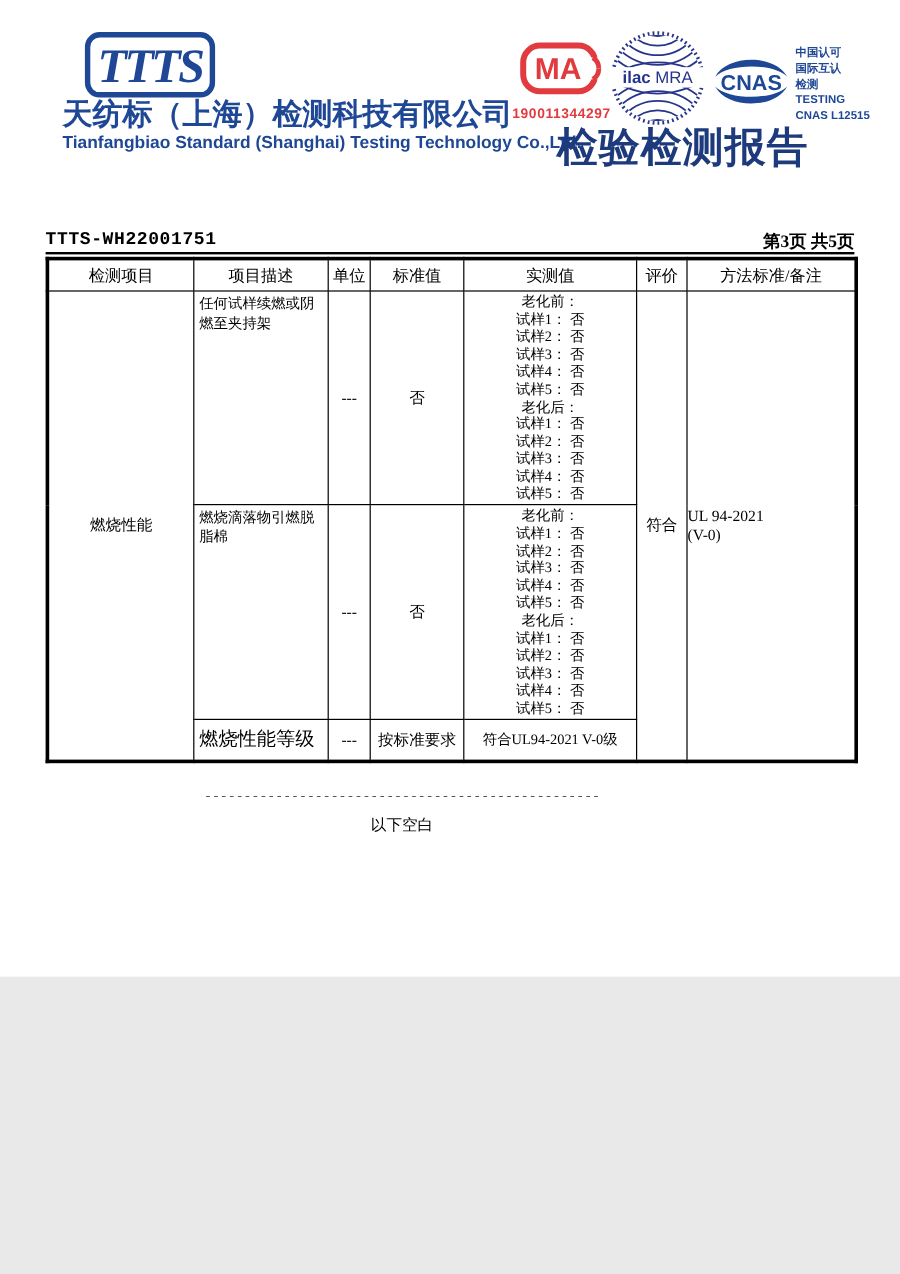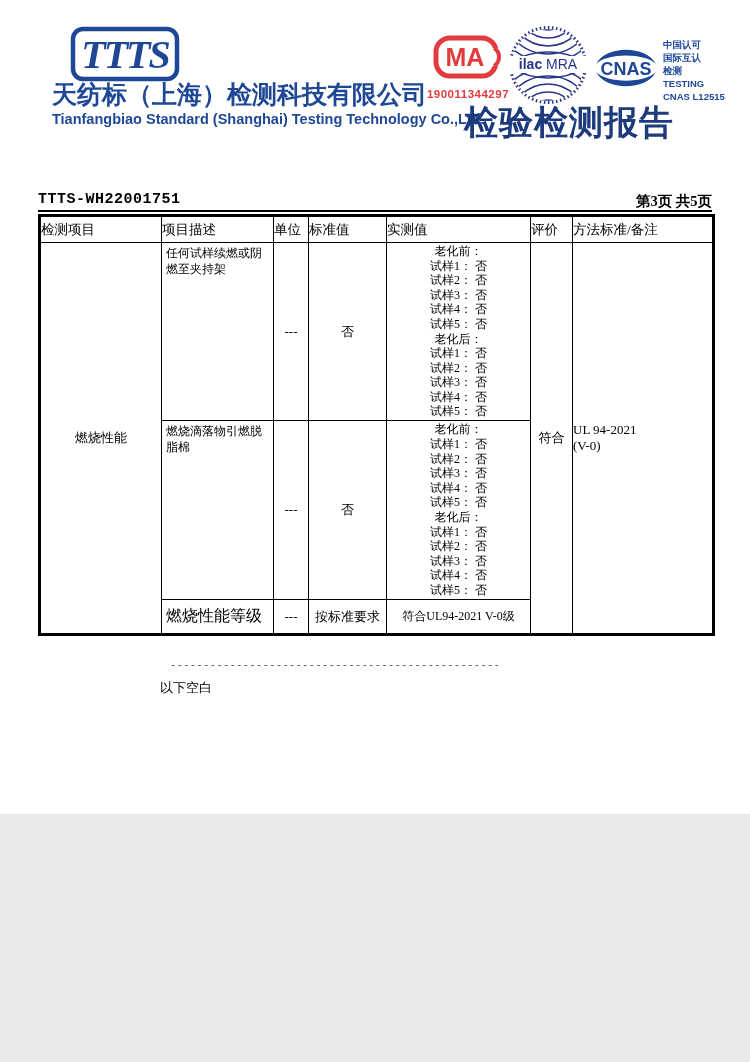--- a/index.html
+++ b/index.html
@@ -74,39 +74,39 @@
     border-collapse: collapse; table-layout: fixed;
     border: 3px solid #000;
     font-family: "Liberation Serif", serif;
   }
   table.report th, table.report td {
     border: 1px solid #000;
     font-weight: normal;
     overflow: hidden;
   }
   table.report th {
-    height: 27px; font-size: 13.5px; text-align: left; vertical-align: middle;
+    height: 27px; font-size: 13.5px; text-align: center; vertical-align: middle;
   }
   tr.row-1 { height: 178px; }
   tr.row-2 { height: 179px; }
   tr.row-3 { height: 35px; }
   td.c { text-align: center; vertical-align: middle; font-size: 13px; }
   td.desc { text-align: left; vertical-align: top; padding: 3px 4px; font-size: 12px; line-height: 15.5px; }
   td.desc-mid { text-align: left; vertical-align: middle; padding: 0 4px; font-size: 16px; }
   td.measured { text-align: center; vertical-align: middle; font-size: 12px; }
   td.measured div { line-height: 14.6px; }
   td.method div { line-height: 16px; font-size: 13px; text-align: left; }
 
   
   .sep-line {
     left: 160px; top: 659px; width: 350px; text-align: center;
     font-family: "Liberation Mono", monospace; font-size: 11px; color: #555;
     white-space: nowrap; overflow: hidden;
   }
-  .blank-note { left: 160px; top: 679px; width: 350px; font-size: 13px; }
+  .blank-note { left: 160px; top: 679px; width: 350px; text-align: center; font-size: 13px; }
 </style>
 </head>
 <body>
 
 <div class="page">
 
   <svg class="abs ttts-logo" viewBox="0 0 110 56">
     <rect x="3" y="3" width="104" height="50" rx="10" fill="none" stroke="#1e4796" stroke-width="4.5"></rect>
     <text x="55" y="42" text-anchor="middle" font-family="Liberation Serif, serif" font-style="italic" font-weight="bold" font-size="40" letter-spacing="-2" fill="#1e4796">TTTS</text>
   </svg>

